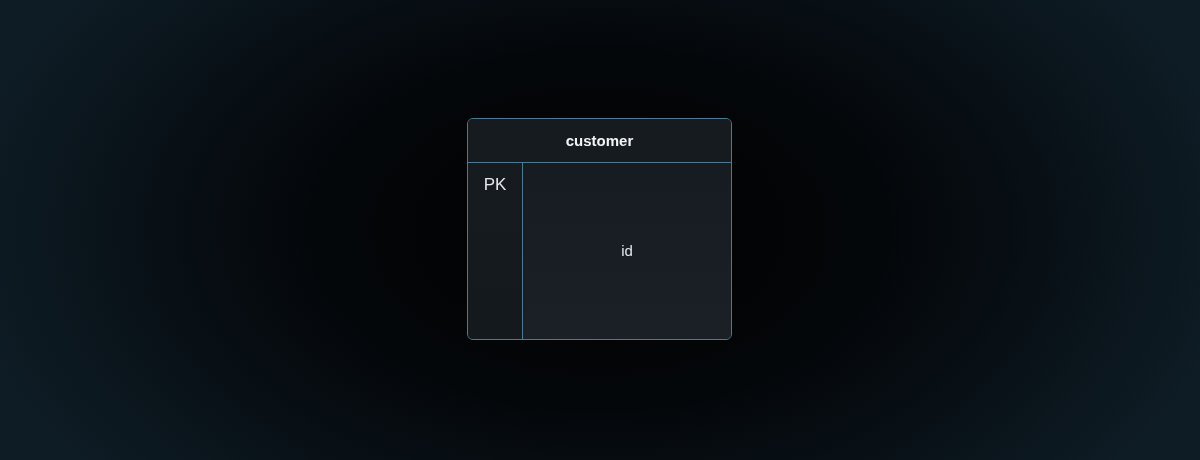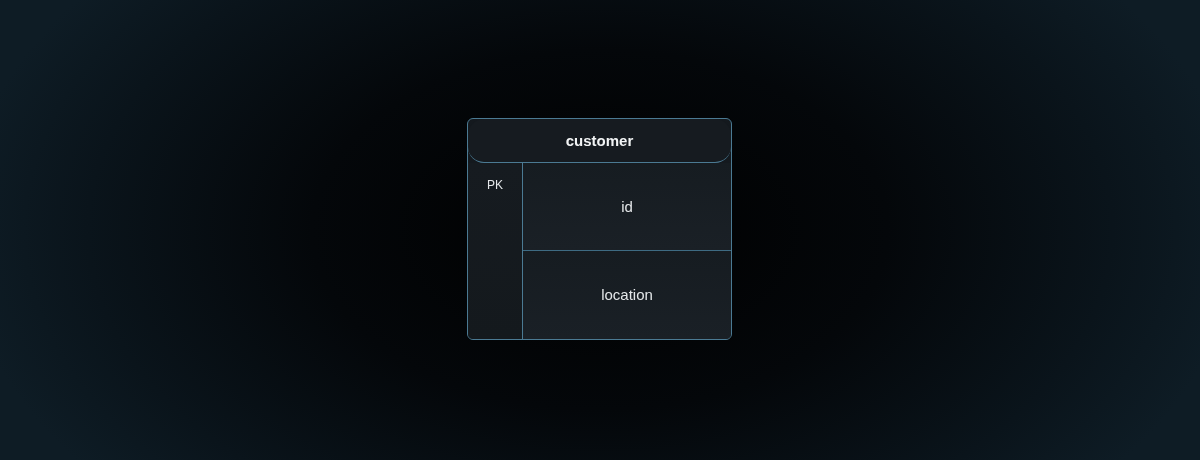--- a/index.html
+++ b/index.html
@@ -29,44 +29,43 @@
     .header {
       height: 43px;
       border-bottom: 1.5px solid #4b7a93;
       display: flex;
       align-items: center;
       justify-content: center;
       color: #f2f4f5;
       font-weight: bold;
       font-size: 15px;
       background: #161b20;
-      border-radius: 16px;
     }
     .body {
       display: flex;
       height: calc(100% - 44.5px);
     }
     .key-col {
       width: 54px;
       border-right: 1.5px solid #4b7a93;
       position: relative;
       background: linear-gradient(180deg, #161b20 0%, #14191d 100%);
     }
     .key-cell {
       height: 44px;
       display: flex;
       align-items: center;
       justify-content: center;
       color: #e4e7e9;
-      font-size: 12px;
+      font-size: 17px;
     }
     .fields-col {
       flex: 1;
       display: flex;
-      flex-direction: column;
+      flex-direction: row;
     }
     .field {
       flex: 1;
       display: flex;
       align-items: center;
       justify-content: center;
       color: #e4e7e9;
       font-size: 15px;
       border-bottom: 1.5px solid #3e6b83;
       background: linear-gradient(180deg, #161c21 0%, #1a2026 100%);
@@ -81,16 +80,15 @@
 <div class="table">
   <div class="header">
     <span>customer</span>
   </div>
   <div class="body">
     <div class="key-col">
       <div class="key-cell">PK</div>
     </div>
     <div class="fields-col">
       <div class="field">id</div>
-      <div class="field">location</div>
     </div>
   </div>
 </div>
 
 </body></html>

